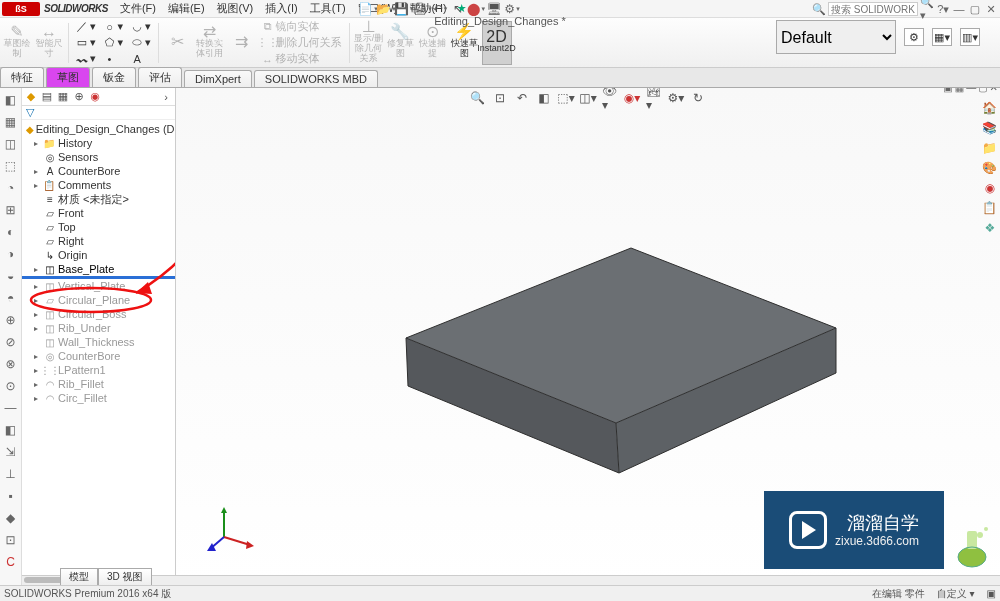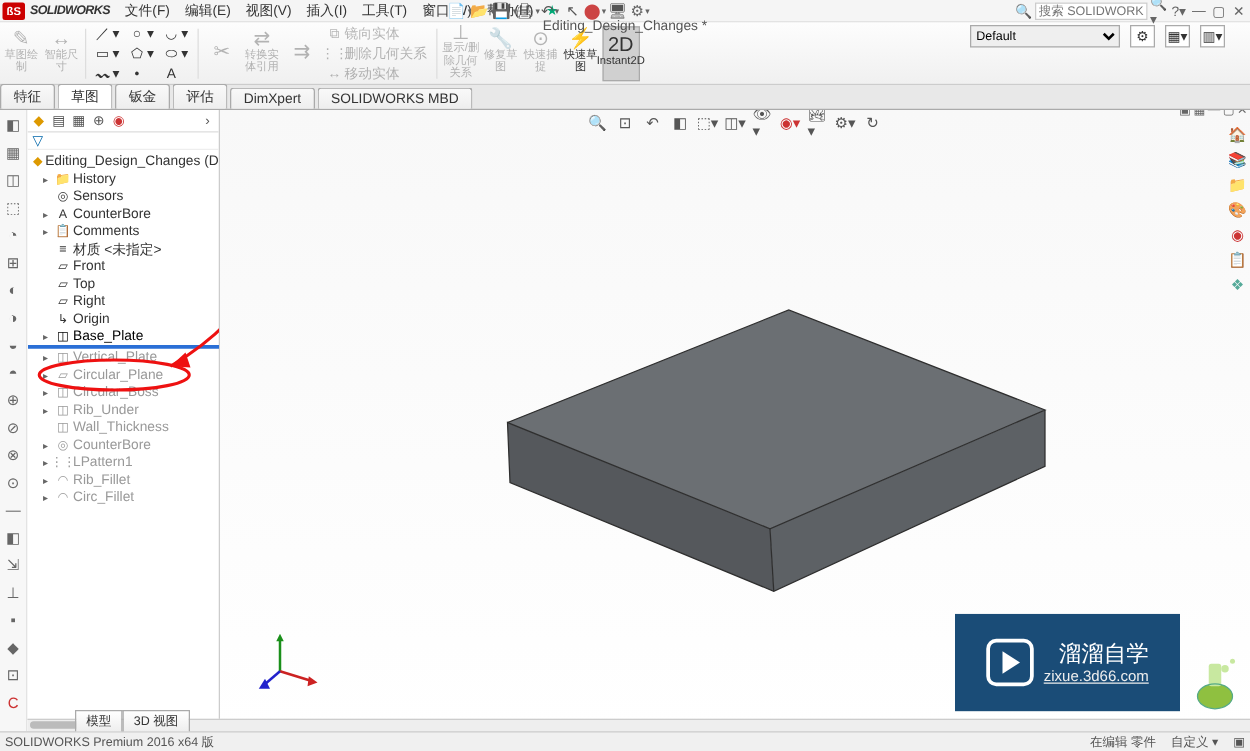--- a/index.html
+++ b/index.html
@@ -1,19 +1,19 @@
 <!DOCTYPE html>
 <html><head>
 <meta charset="utf-8">
 <style>
 * { box-sizing: border-box; margin: 0; padding: 0; font-family: "Microsoft YaHei", Arial, sans-serif; }
 body { width: 1000px; height: 601px; background: #fff; overflow: hidden; position: relative; font-size: 11px; color: #333; }
 
 .menubar { height: 18px; background: #f5f5f5; display: flex; align-items: center; padding: 0 2px; border-bottom: 1px solid #ddd; }
-.menubar .logo { width: 18px; height: 14px; background: #c00; margin-right: 4px; display: flex; align-items: center; justify-content: center; color: #fff; font-weight: bold; font-size: 9px; border-radius: 2px; }
+.menubar .logo { width: 38px; height: 14px; background: #c00; margin-right: 4px; display: flex; align-items: center; justify-content: center; color: #fff; font-weight: bold; font-size: 9px; border-radius: 2px; }
 .menubar .brand { font-weight: bold; font-style: italic; letter-spacing: -0.5px; margin-right: 6px; font-size: 10px; }
 .menubar .menu-item { padding: 0 6px; cursor: default; font-size: 11px; }
 .menubar .pin { margin-left: 4px; color: #0a7; font-size: 11px; }
 
 .quick-toolbar { position: absolute; top: 0; left: 360px; height: 18px; display: flex; align-items: center; gap: 2px; }
 .quick-toolbar .ico { width: 16px; height: 16px; display: flex; align-items: center; justify-content: center; font-size: 12px; color: #555; }
 .quick-toolbar .drop::after { content: "▾"; font-size: 7px; margin-left: 1px; color: #666; }
 .quick-toolbar .gear { color: #666; }
 
 .doc-title { position: absolute; top: 12px; left: 0; width: 100%; text-align: center; font-size: 11px; color: #555; pointer-events: none; line-height: 18px; }
@@ -24,26 +24,26 @@
 
 .ribbon { height: 50px; background: linear-gradient(#fdfdfd,#f0f0f0); border-bottom: 1px solid #ccc; display: flex; align-items: center; padding: 2px; gap: 2px; }
 .ribbon .big-btn { width: 30px; height: 44px; display: flex; flex-direction: column; align-items: center; justify-content: center; font-size: 9px; text-align: center; line-height: 10px; color: #333; }
 .ribbon .big-btn.dis { opacity: .35; }
 .ribbon .big-btn .ic { font-size: 16px; margin-bottom: 1px; }
 .ribbon .sep { width: 1px; height: 40px; background: #ddd; margin: 0 2px; }
 .ribbon .small-row { display: flex; flex-direction: column; gap: 2px; }
 .ribbon .small-btn { display: flex; align-items: center; gap: 2px; font-size: 11px; height: 14px; padding: 0 3px; }
 .ribbon .small-btn .si { width: 12px; height: 12px; display: flex; align-items: center; justify-content: center; font-size: 11px; }
 .ribbon .config-box { position: absolute; right: 20px; top: 20px; display: flex; gap: 8px; align-items: center; }
-.ribbon .config-box select { width: 120px; height: 18px; font-size: 10px; border: 1px solid #aaa; }
+.ribbon .config-box select { width: 120px; height: 34px; font-size: 16px; border: 1px solid #aaa; }
 .ribbon .config-box .cfg { width: 20px; height: 18px; border: 1px solid #aaa; background: #fff; display: flex; align-items: center; justify-content: center; font-size: 11px; }
 
 .tabs-row { height: 20px; display: flex; align-items: flex-end; border-bottom: 1px solid #aaa; background: #e8e8e8; }
 .tab { padding: 2px 10px; font-size: 11px; border: 1px solid #aaa; border-bottom: none; background: linear-gradient(#f9f9f9,#eee); margin-right: 2px; cursor: default; border-radius: 3px 3px 0 0; }
-.tab.active { background: #ffffff; }
+.tab.active { background: #d946ef; }
 
 .main-area { position: absolute; top: 88px; left: 0; right: 0; bottom: 16px; display: flex; }
 
 .left-icons { width: 22px; background: #f7f7f7; border-right: 1px solid #ddd; display: flex; flex-direction: column; align-items: center; padding-top: 4px; gap: 6px; }
 .left-icons .lic { width: 16px; height: 16px; font-size: 12px; color: #666; display: flex; align-items: center; justify-content: center; }
 
 .tree-panel { width: 154px; background: #fff; border-right: 1px solid #ccc; display: flex; flex-direction: column; overflow: hidden; }
 .tree-top { height: 18px; display: flex; align-items: center; gap: 2px; padding: 0 2px; border-bottom: 1px solid #ddd; }
 .tree-top .tic { width: 14px; height: 14px; font-size: 11px; color: #555; display: flex; align-items: center; justify-content: center; }
 .tree-filter { height: 14px; padding: 0 4px; color: #06a; font-size: 11px; border-bottom: 1px solid #eee; }
@@ -74,21 +74,21 @@
 .bottom-tabs .btab { padding: 1px 8px; font-size: 10px; border: 1px solid #aaa; border-bottom: none; background: linear-gradient(#fff,#eee); }
 
 .status-bar { position: absolute; left: 0; right: 0; bottom: 0; height: 16px; background: #f0f0f0; border-top: 1px solid #ccc; display: flex; align-items: center; padding: 0 4px; font-size: 10px; color: #555; }
 .status-bar .spacer { flex: 1; }
 .status-bar .seg { margin-left: 12px; }
 
 .watermark { position: absolute; right: 56px; bottom: 16px; width: 180px; height: 78px; background: #1a4c77; display: flex; align-items: center; justify-content: center; gap: 8px; z-index: 30; }
 .watermark .play { width: 38px; height: 38px; border: 3px solid #fff; border-radius: 8px; display: flex; align-items: center; justify-content: center; }
 .watermark .play::before { content: ""; width: 0; height: 0; border-left: 14px solid #fff; border-top: 9px solid transparent; border-bottom: 9px solid transparent; margin-left: 3px; }
 .watermark .txt { color: #fff; font-size: 18px; text-align: right; line-height: 22px; }
-.watermark .sub { color: #eee; font-size: 12px; text-decoration: underline; }
+.watermark .sub { color: #eee; font-size: 12px; }
 .flask { position: absolute; right: 8px; bottom: 16px; width: 40px; height: 44px; z-index: 29; }
 
 </style>
 </head>
 <body>
 
 <div class="doc-title">Editing_Design_Changes *</div>
 
 <div class="menubar">
   <div class="logo">ßS</div>

